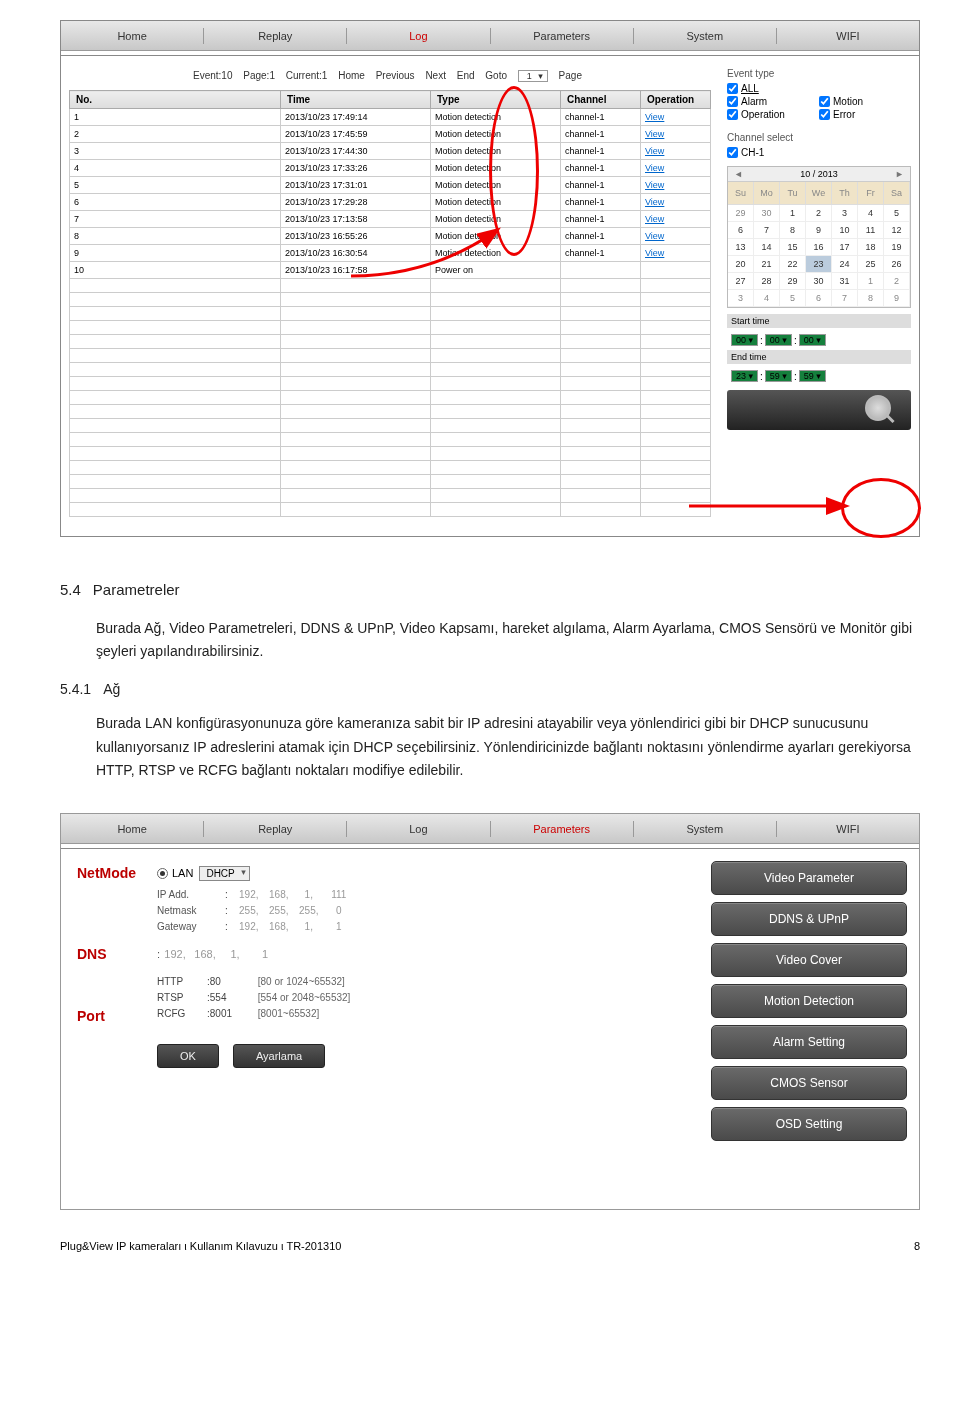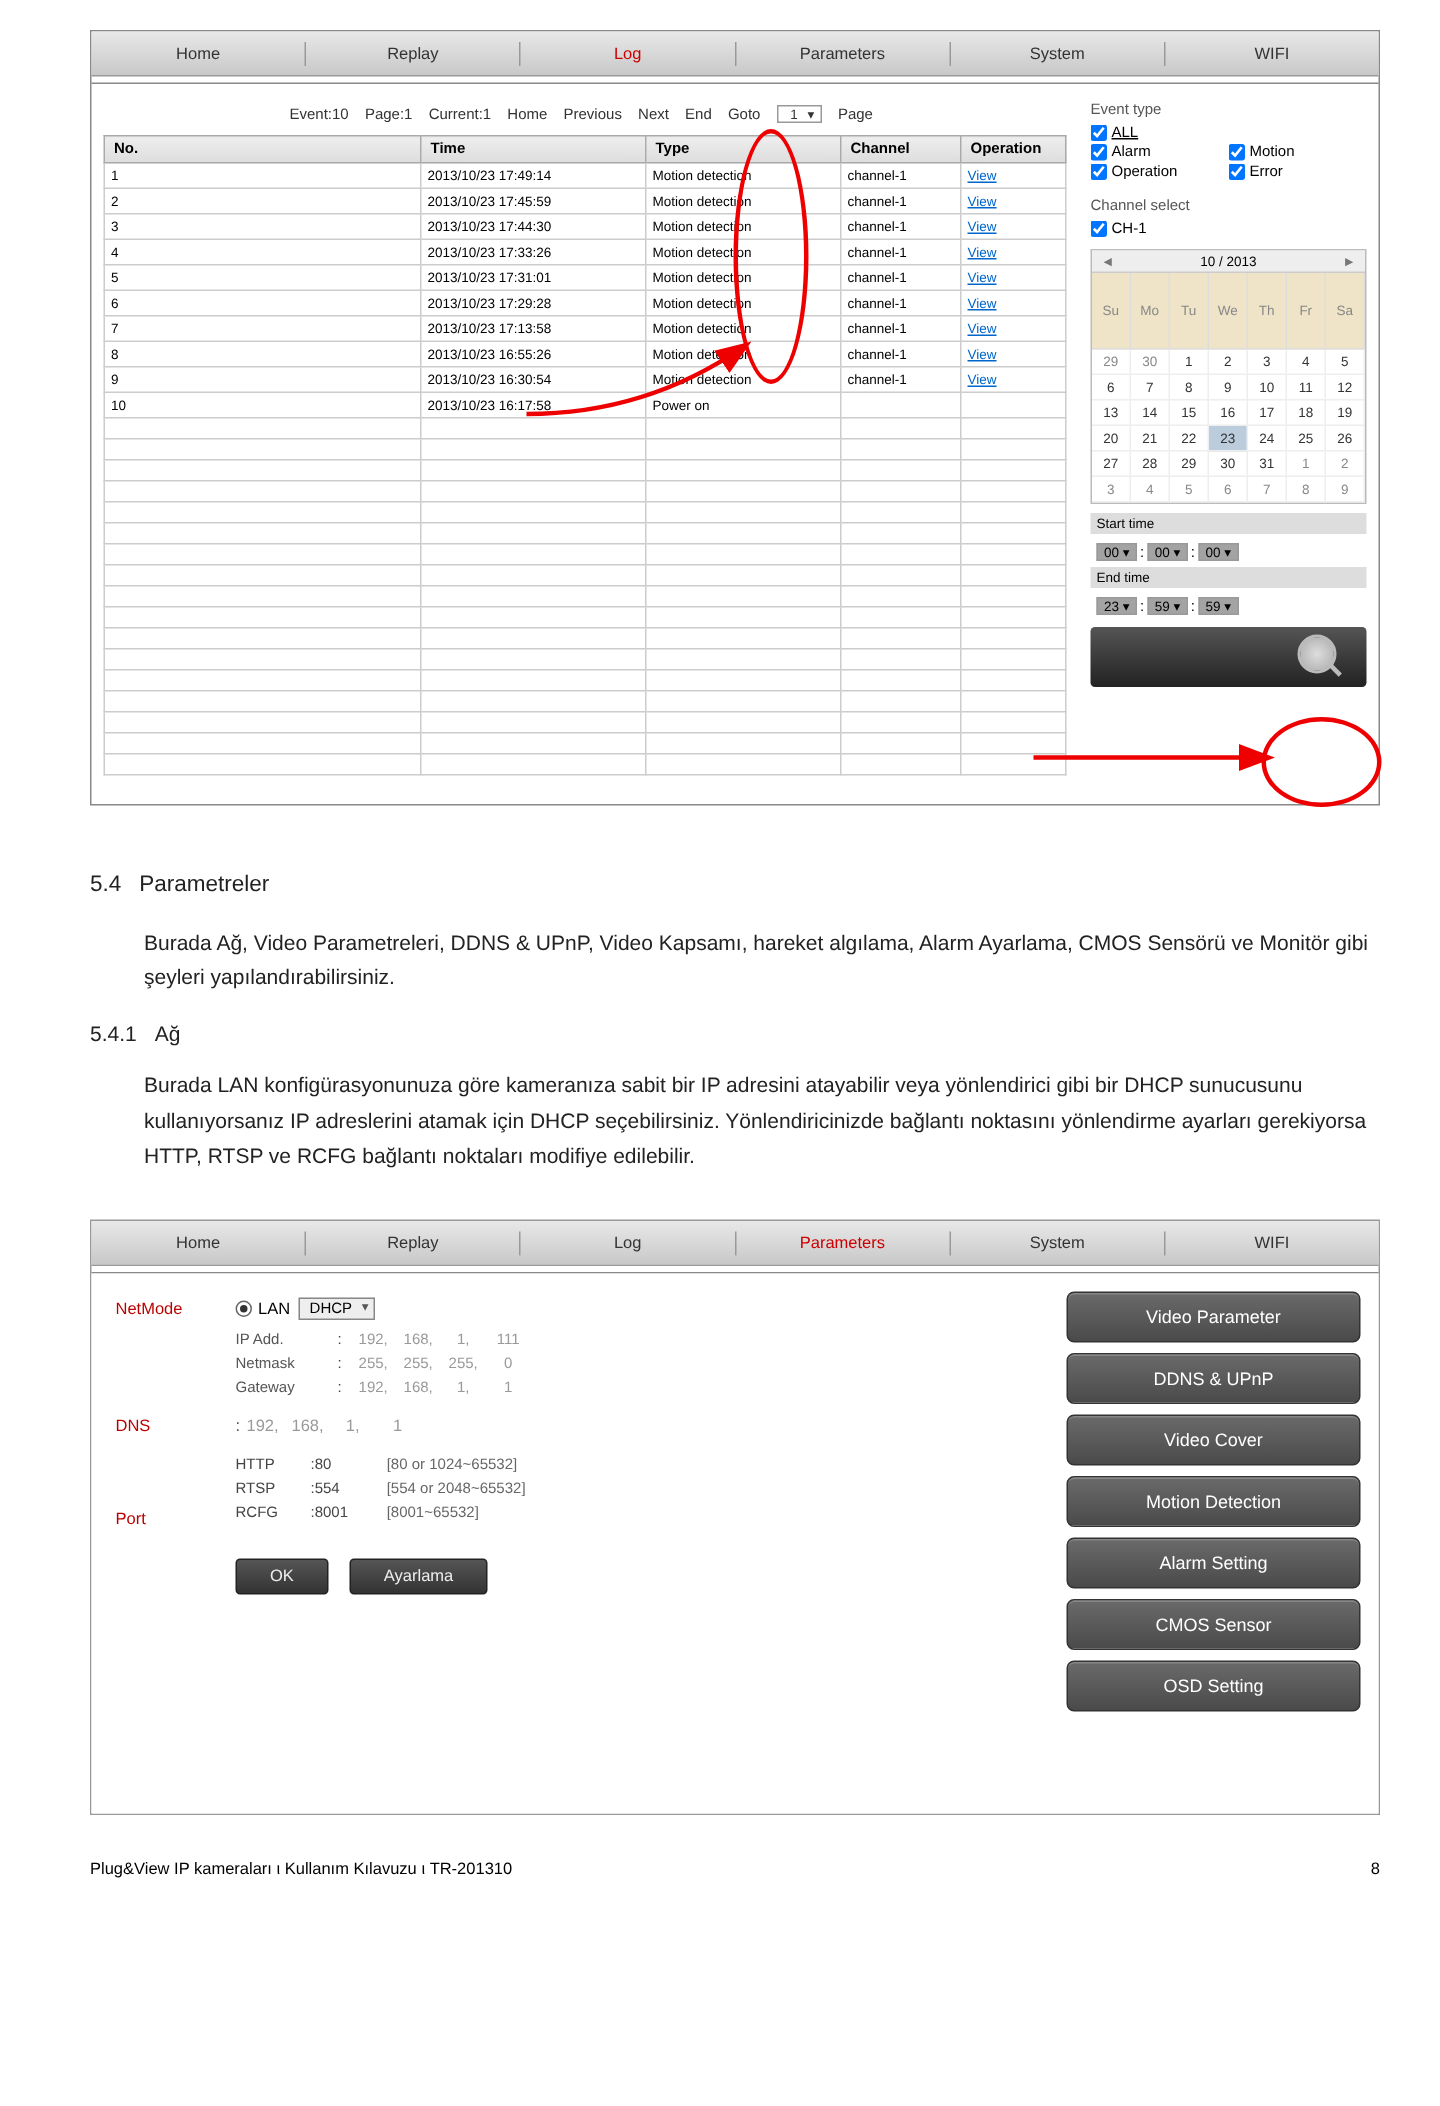--- a/index.html
+++ b/index.html
@@ -22,45 +22,45 @@
 .logright{width:200px;padding:8px;font-size:10px;position:relative}
 .section-lbl{color:#555;margin:4px 0 4px}
 .cb-row{display:flex;flex-wrap:wrap;gap:0}
 .cb-item{display:flex;align-items:center;width:50%;margin-bottom:2px}
 .cb-item input{margin-right:3px;width:11px;height:11px}
 .cb-item .ul{text-decoration:underline}
 .calendar{border:1px solid #bbb;margin-top:8px;font-size:9px}
 .cal-head{display:flex;justify-content:space-between;align-items:center;background:#eee;padding:2px 6px;border-bottom:1px solid #ccc}
 .cal-nav{color:#777;cursor:pointer}
 .cal-grid{display:grid;grid-template-columns:repeat(7,1fr)}
-.cal-grid .dh{background:#f0e4c8;text-align:center;padding:20px 0;color:#888;border-bottom:1px solid #ddd;border-right:1px solid #ddd}
+.cal-grid .dh{background:#f0e4c8;text-align:center;padding:6px 0;color:#888;border-bottom:1px solid #ddd;border-right:1px solid #ddd}
 .cal-grid .dc{text-align:center;padding:3px 0;color:#888;border-bottom:1px solid #eee;border-right:1px solid #eee}
 .cal-grid .dc.act{color:#333}
 .cal-grid .dc.sel{background:#bcd}
 .timebox{margin-top:6px}
 .timebox .tlbl{background:#ddd;padding:2px 4px;font-size:9px;margin-bottom:6px}
 .timesel{display:flex;gap:2px;padding:0 4px;align-items:center}
-.timesel .seg{border:1px solid #999;padding:0 4px;background:#a3a3a3;font-size:9px}
+.timesel .seg{border:1px solid #999;padding:0 4px;background:#15803d;font-size:9px}
 .magbar{background:linear-gradient(#555,#222);height:40px;margin-top:8px;position:relative;border-radius:3px}
 .magnifier{position:absolute;right:20px;top:5px;width:26px;height:26px;border:2px solid #bbb;border-radius:50%;background:radial-gradient(#ddd,#aaa)}
 .magnifier:after{content:"";position:absolute;width:10px;height:3px;background:#bbb;bottom:-1px;right:-6px;transform:rotate(45deg)}
 .red-ellipse{position:absolute;border:3px solid #e00;border-radius:50%;pointer-events:none}
 .red-arrow{position:absolute;pointer-events:none}
 .red-arrow svg{overflow:visible}
 .doc-section{padding:20px 0;line-height:1.7;font-size:14px;color:#222}
 .doc-h1{font-size:15px;font-weight:normal;margin-bottom:14px}
 .doc-h1 .num{margin-right:12px}
 .doc-p{margin:10px 0 10px 36px}
 .doc-h2{font-size:14px;margin:14px 0 10px}
 .doc-h2 .num{margin-right:12px}
 .param-shot{border:1px solid #999;background:#fff}
 .param-body{display:flex;padding:12px 8px 0 8px;gap:12px;min-height:360px;background:#fff}
 .param-left{flex:1;padding:4px 8px;font-size:11px}
 .param-row{display:flex;align-items:center;margin-bottom:8px}
-.param-label{color:#b00;width:80px;font-weight:normal;font-size:11px}
+.param-label{color:#b00;width:80px;font-weight:bold;font-size:14px}
 .radio{display:inline-flex;align-items:center;margin-right:6px}
 .radio .rd{width:11px;height:11px;border:1px solid #666;border-radius:50%;margin-right:4px;position:relative;background:#fff}
 .radio .rd.on:after{content:"";position:absolute;inset:2px;background:#333;border-radius:50%}
 .dd{border:1px solid #888;padding:1px 14px 1px 6px;background:#eee;position:relative;font-size:10px}
 .dd:after{content:"▾";position:absolute;right:3px;top:0;font-size:9px;color:#555}
 .field-grid{margin-left:80px;font-size:10px;color:#444}
 .field-grid .fr{display:flex;align-items:center;margin-bottom:5px}
 .field-grid .fn{width:68px;color:#555}
 .field-grid .colon{margin-right:6px}
 .ip-seg{display:inline-block;width:28px;text-align:center;color:#999;margin:0 1px}

